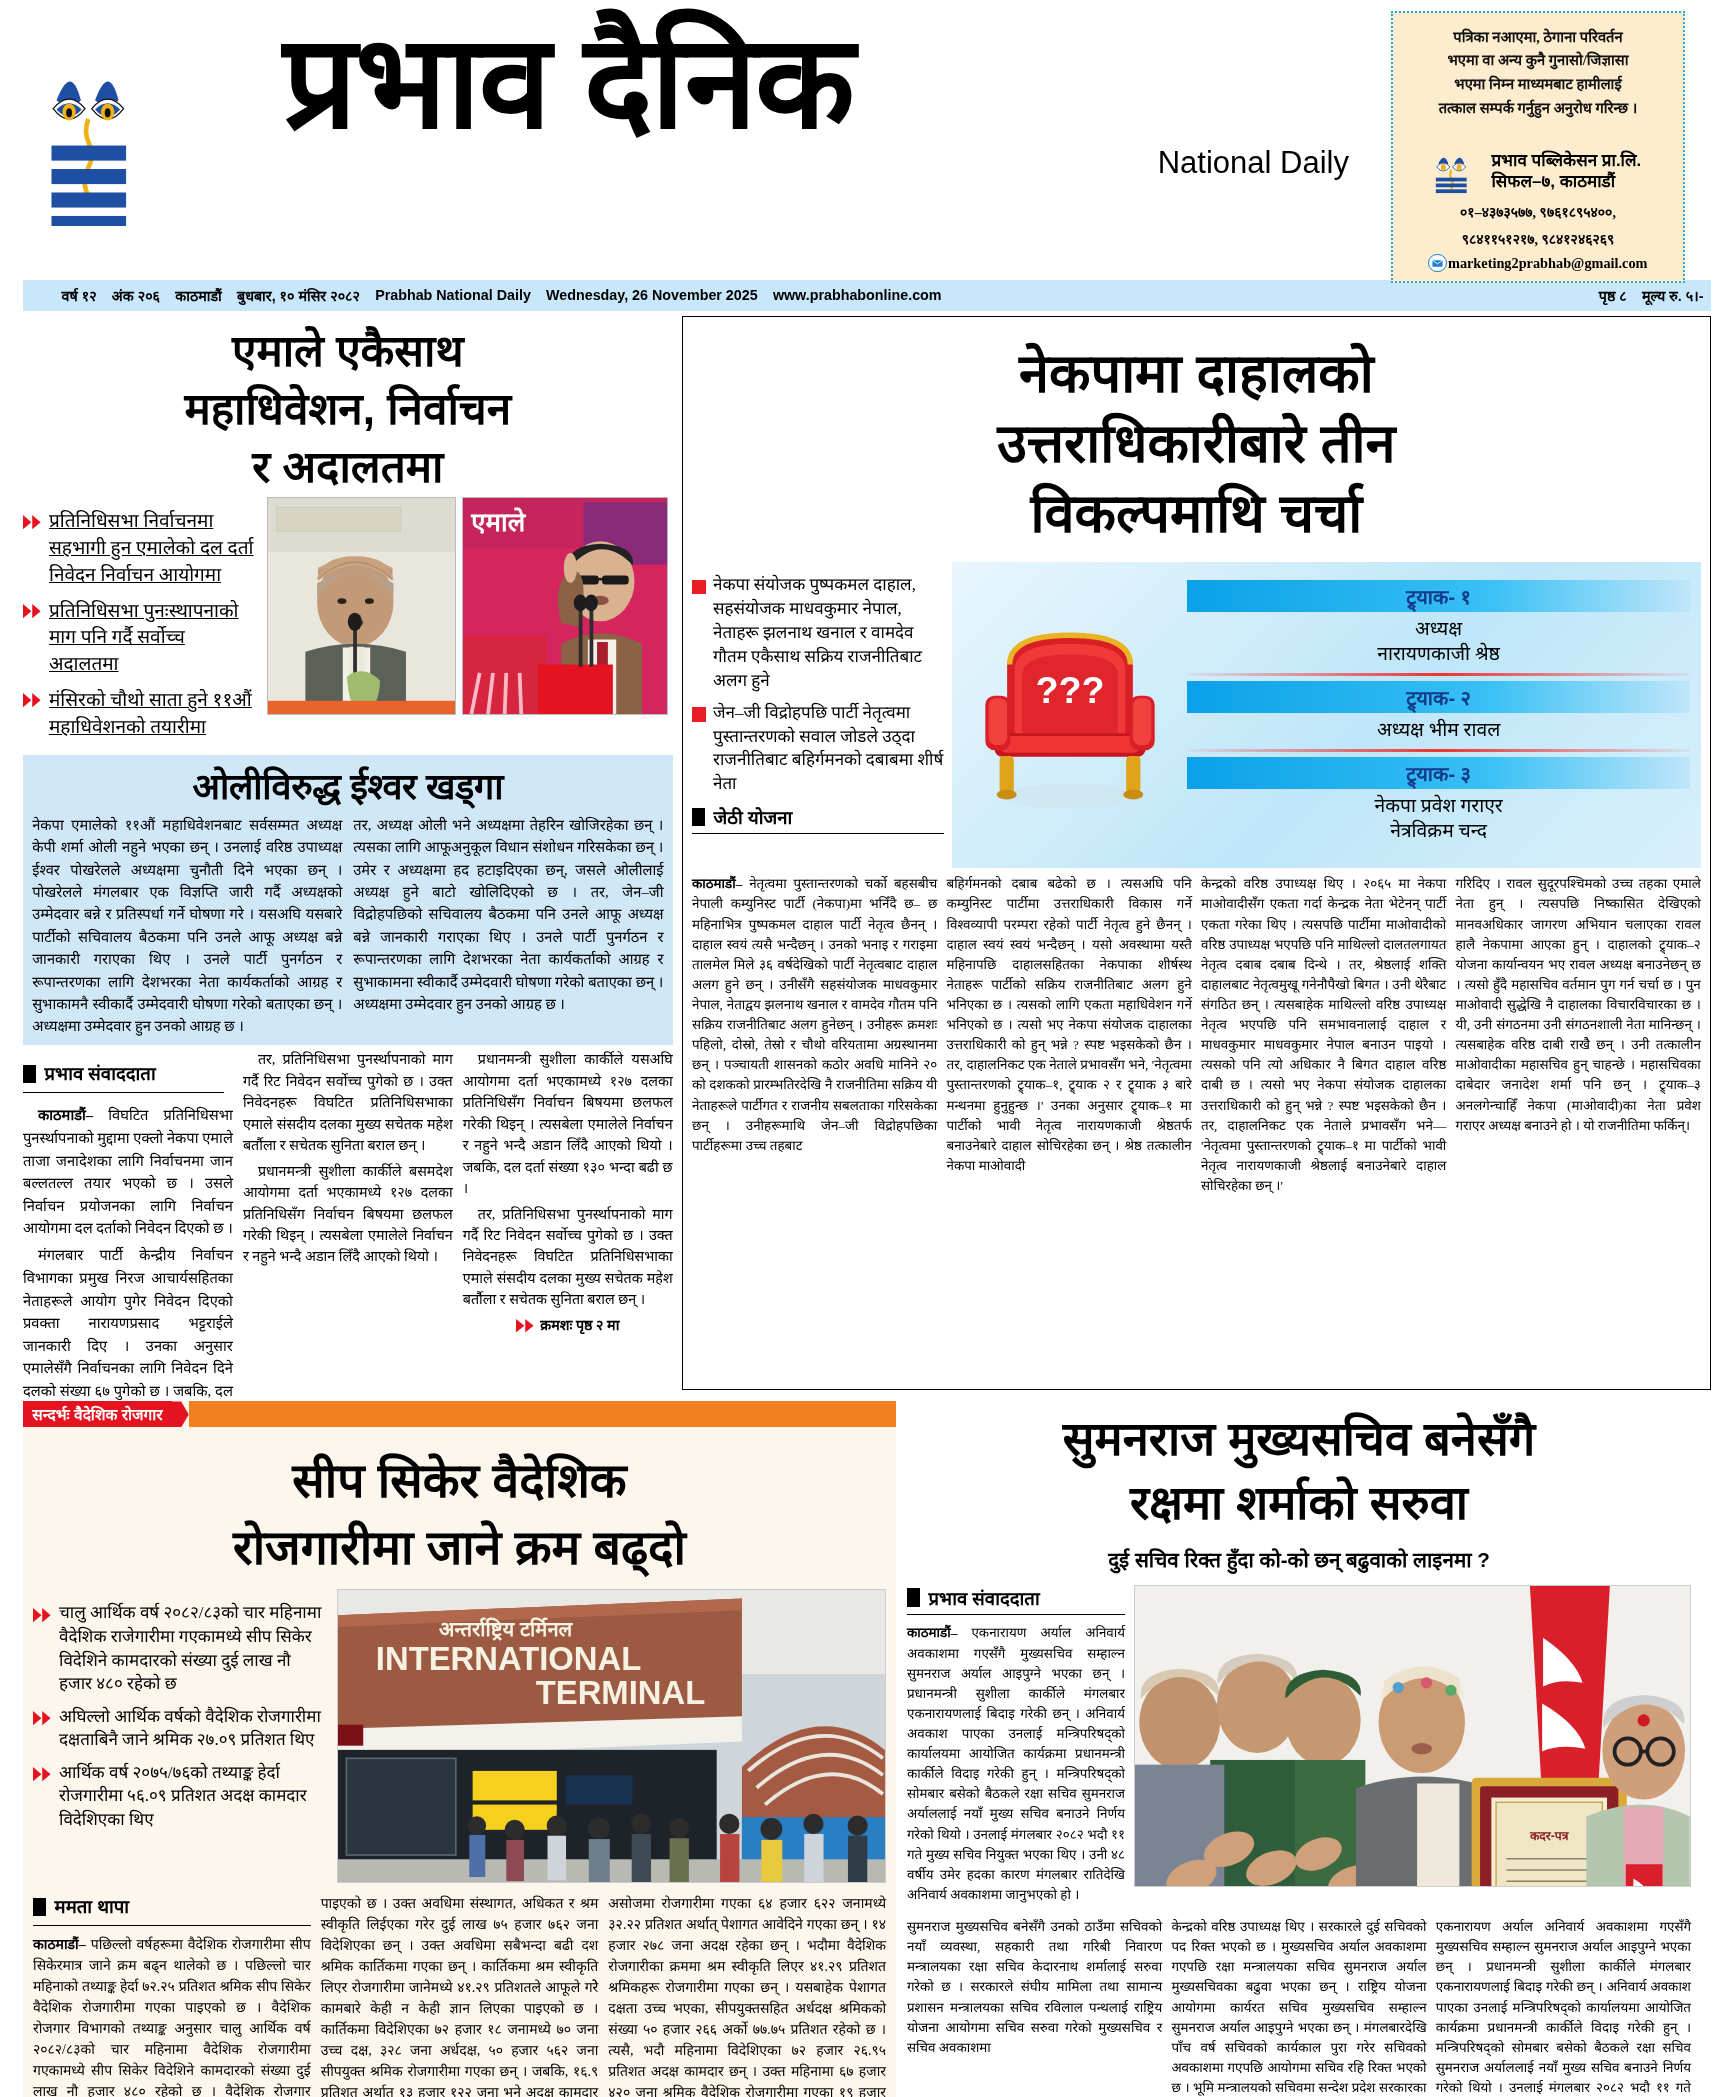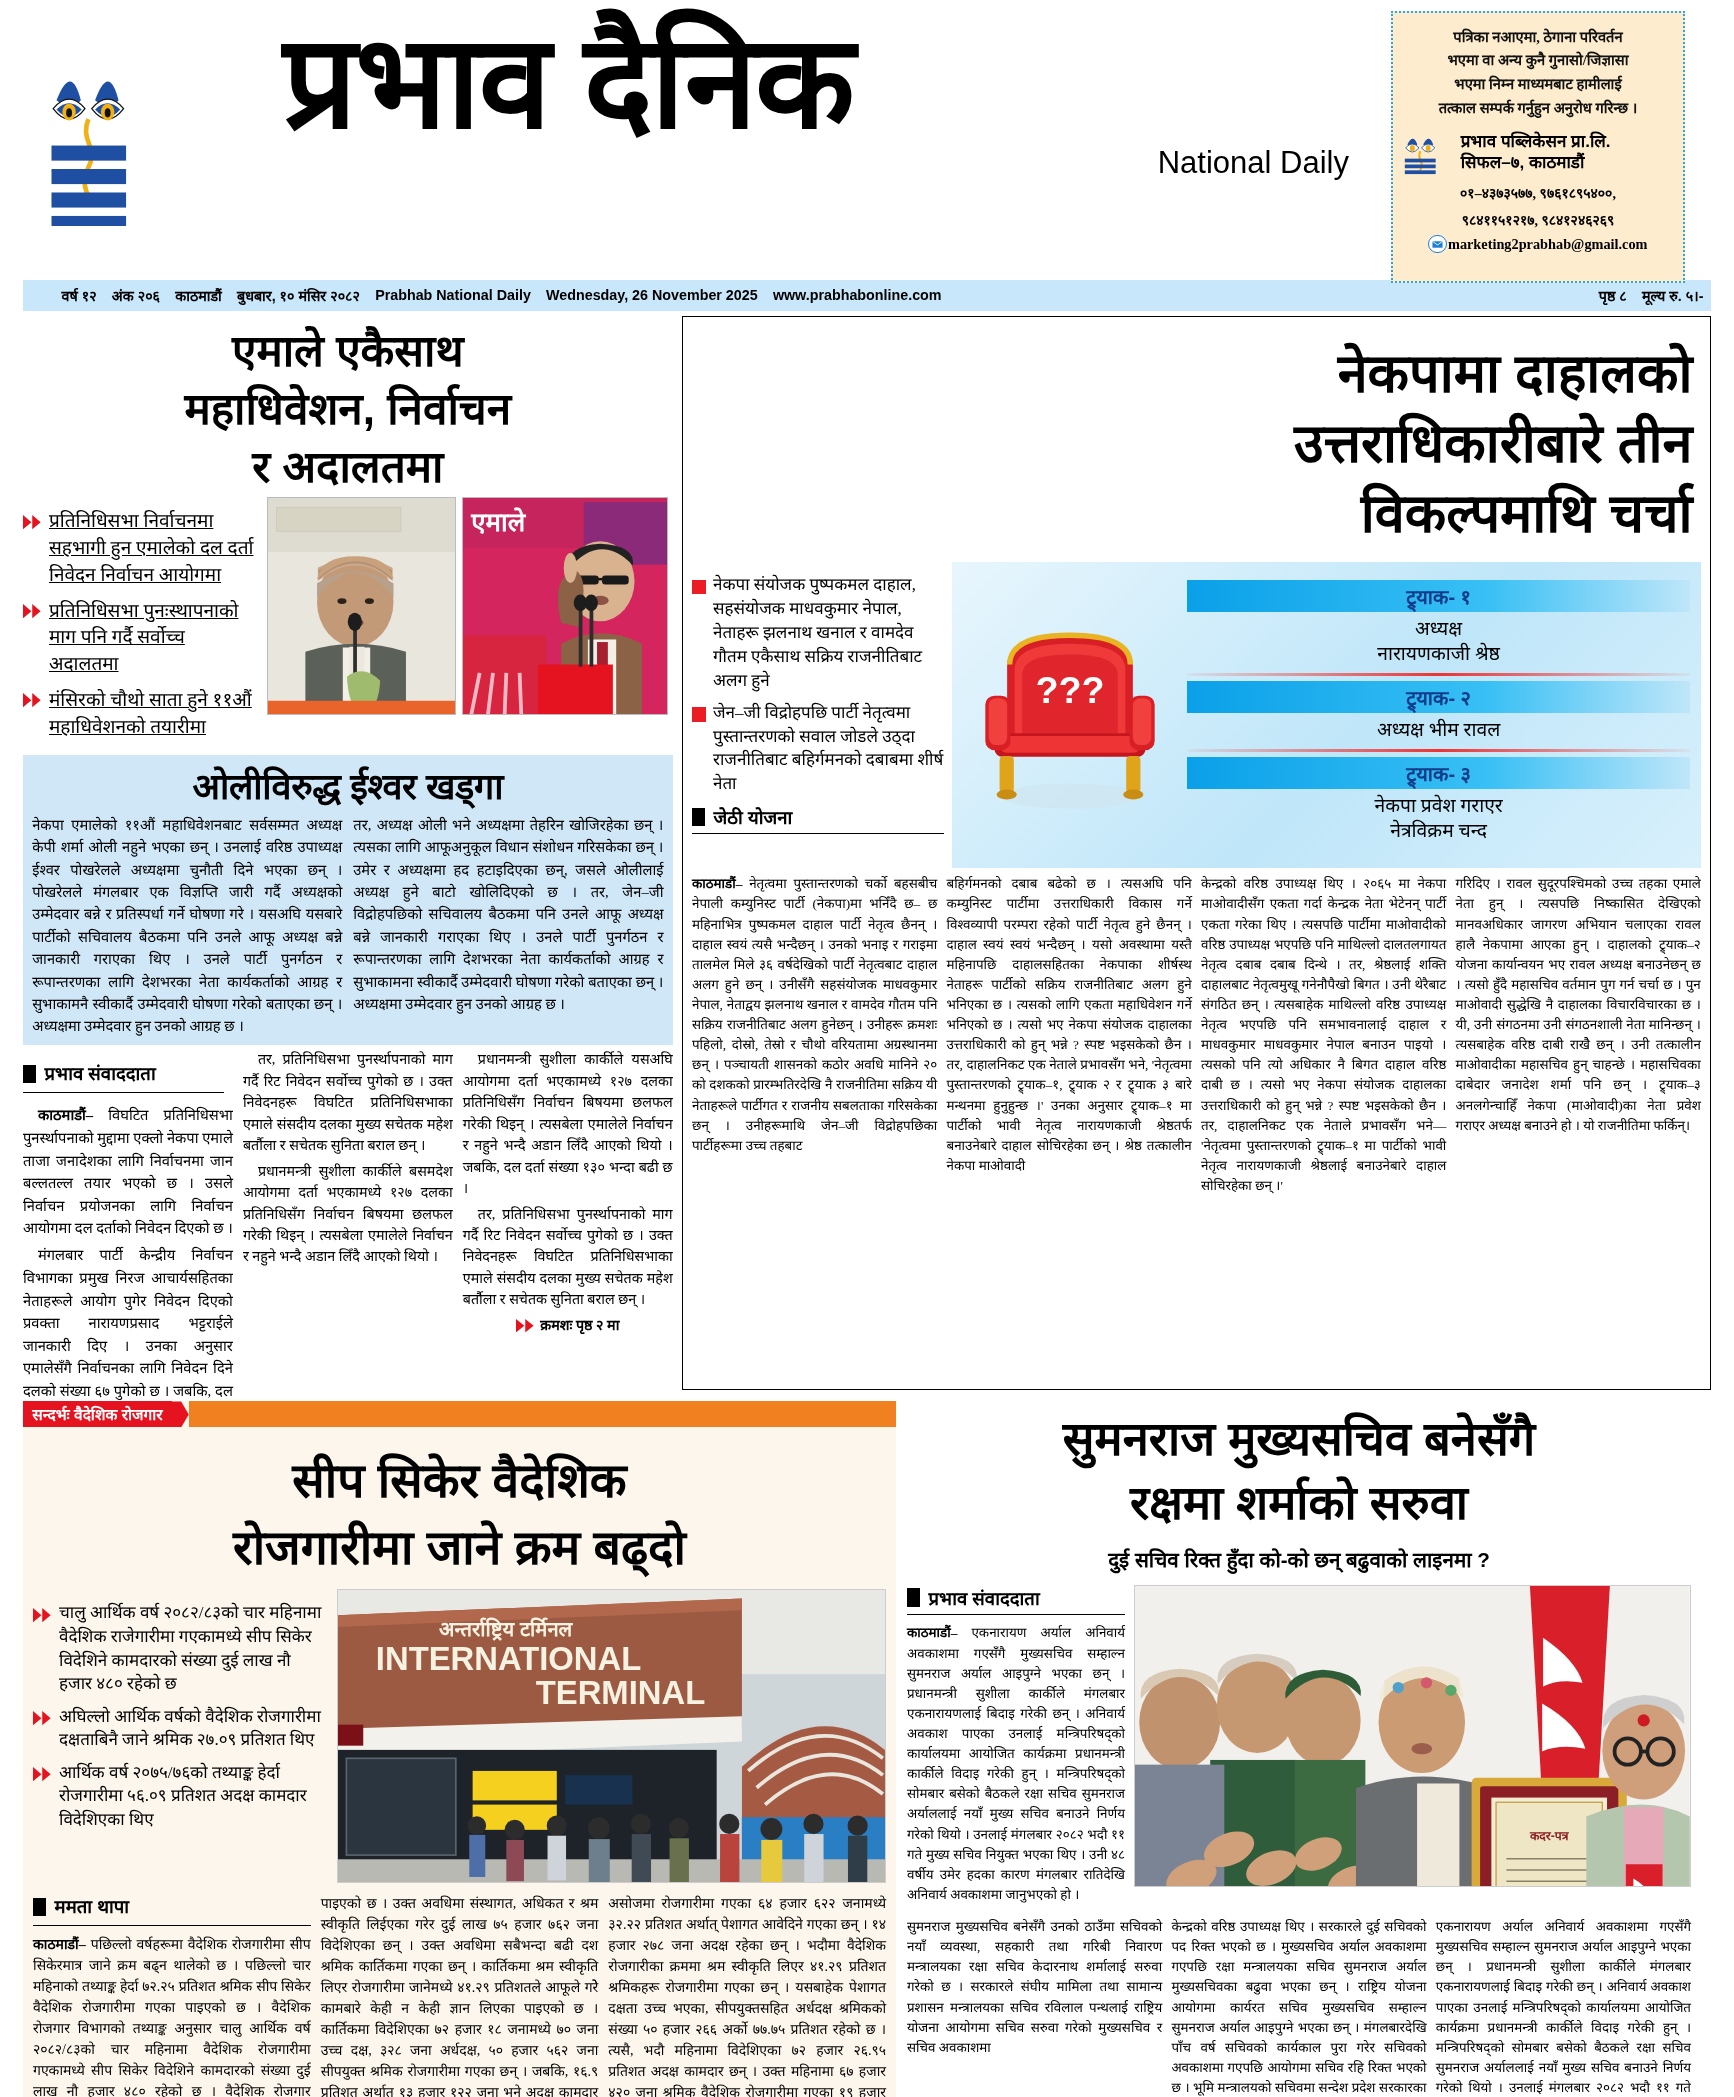--- a/index.html
+++ b/index.html
@@ -27,21 +27,21 @@
   .np-sub {
     text-align: right; font-family: "Liberation Sans", sans-serif;
     font-size: 31px; margin-top: 2.5px; padding-right: 25px; font-weight: 400;
   }
   .contact-box {
     position: absolute; right: 26px; top: 11px; width: 294px; height: 272px;
     background: #fdeccd; border: 2.1px dotted #29a8e0; padding: 12.6px 11px 7.6px 11px;
     text-align: center;
   }
   .cb-line { font-size: 14.7px; line-height: 1.62; font-weight:600; color:#111; }
-  .cb-mid { display:flex; align-items:center; justify-content:flex-start; gap: 6.7px; margin-top: 6px;}
+  .cb-mid { display:flex; align-items:center; justify-content:center; gap: 6.7px; margin-top: 25px;}
   .cb-logo-svg { width: 50px; height: 50px; flex:none; }
   .cb-org { text-align:left; }
   .cb-org div { font-family:"Liberation Sans",sans-serif; font-weight:800; font-size: 17px; line-height:1.25; }
   .cb-phones { font-size: 14px; line-height: 1.5; margin-top: 5.9px; font-weight:600;}
   .cb-email { display:flex; align-items:flex-end; justify-content:center; gap:1px; margin-top: 4.2px; }
   .cb-email span.txt { font-family:"Liberation Serif",serif; font-weight:700; font-size: 14.3px; }
   .mail-icon { width:18.5px;height:18.5px;border:1.3px solid #1c7fd6;border-radius:50%;display:flex;align-items:center;justify-content:center;background:#fff; }
   .mail-icon svg { width: 11px; height: 11px; }
 
   
@@ -96,21 +96,21 @@
   .lead-body p.first { text-indent: 0; }
   .drop { font-weight: 800; }
 
   .left-3col { display:flex; gap: 10px; margin-top: 7.6px; }
   .left-3col .c { flex:1; font-size: 14.3px; line-height:1.5; text-align:justify; }
   .left-3col .c p { margin: 0 0 4.2px 0; text-indent: 15px; }
 
   
   .center-headline {
     font-family:"Liberation Sans", sans-serif; font-weight:900; font-size: 54px;
-    line-height: 1.30; text-align:right; padding: 12.6px 8.4px 11px 8.4px;
+    line-height: 1.30; text-align:center; padding: 12.6px 8.4px 11px 8.4px;
   }
   .center-mid { display:flex; gap: 8.4px; margin-top: 2.5px; }
   .cm-bul { width: 252px; }
   .cm-bul .blt .tx { font-size: 17px; line-height:1.4; }
   .mk-sq { width: 14.3px; height: 14.3px; background:#ea1d25; }
   .cm-graphic {
     flex:1; position:relative; min-height: 306px;
     background: linear-gradient(135deg,#e8f6fd 0%, #bfe6f9 55%, #d8f0fc 100%);
     display:flex; align-items:center;
   }

